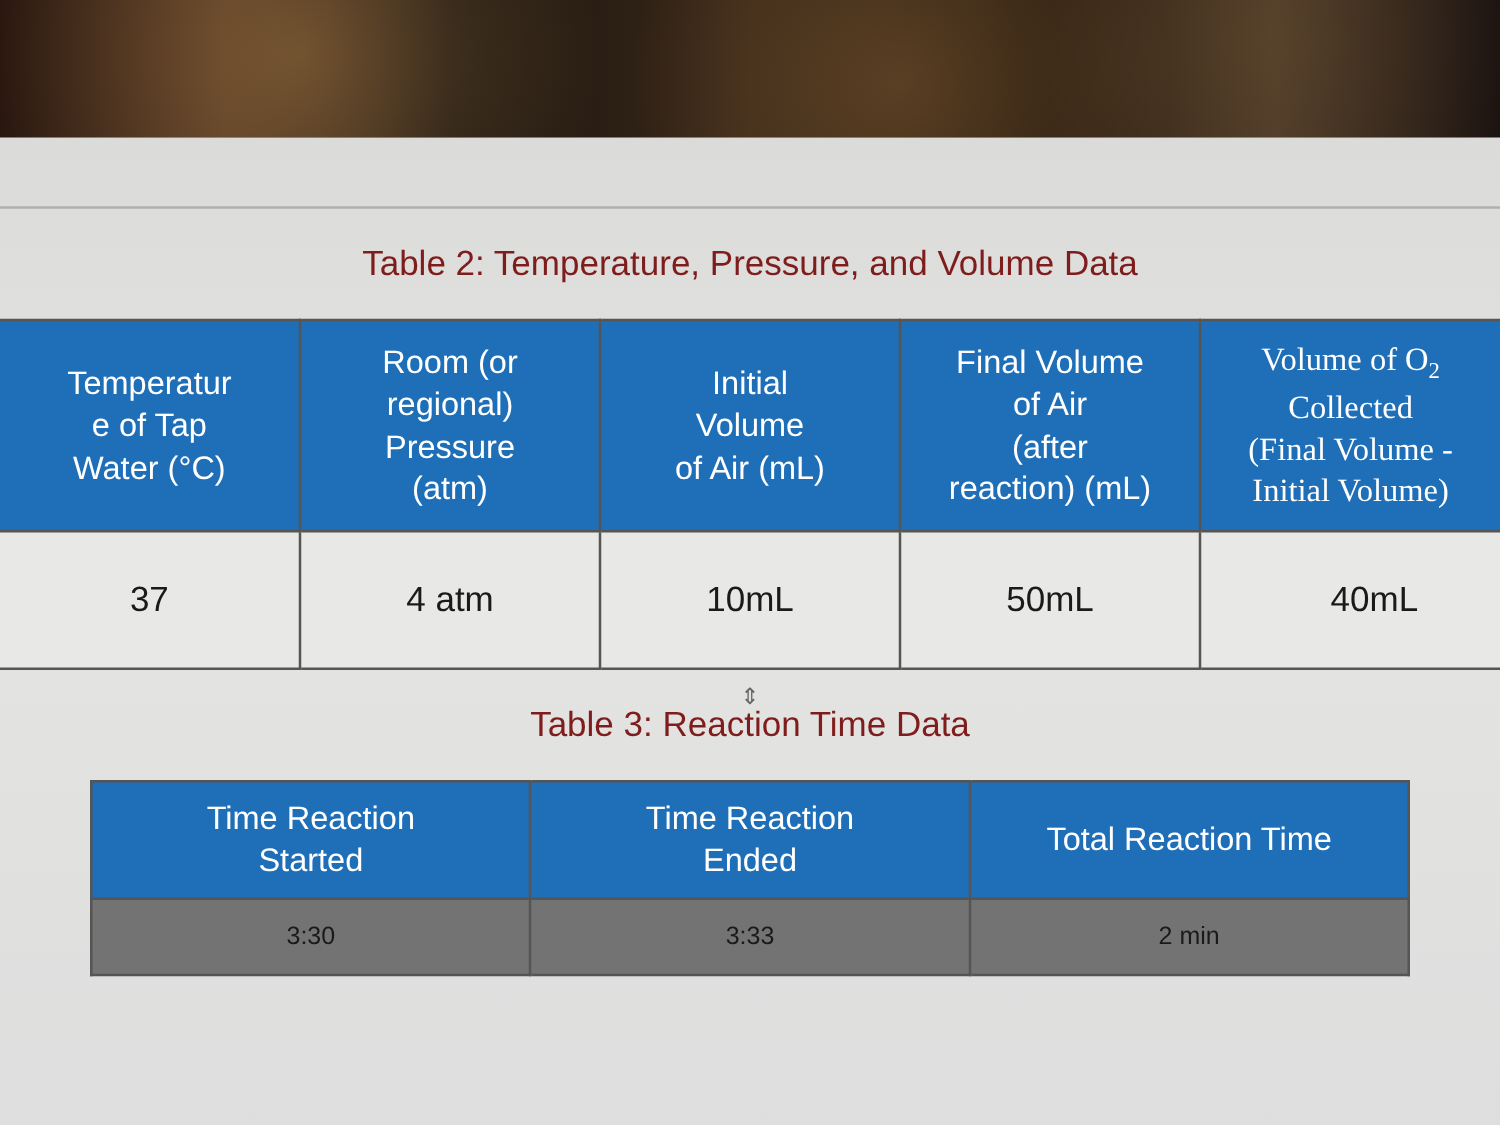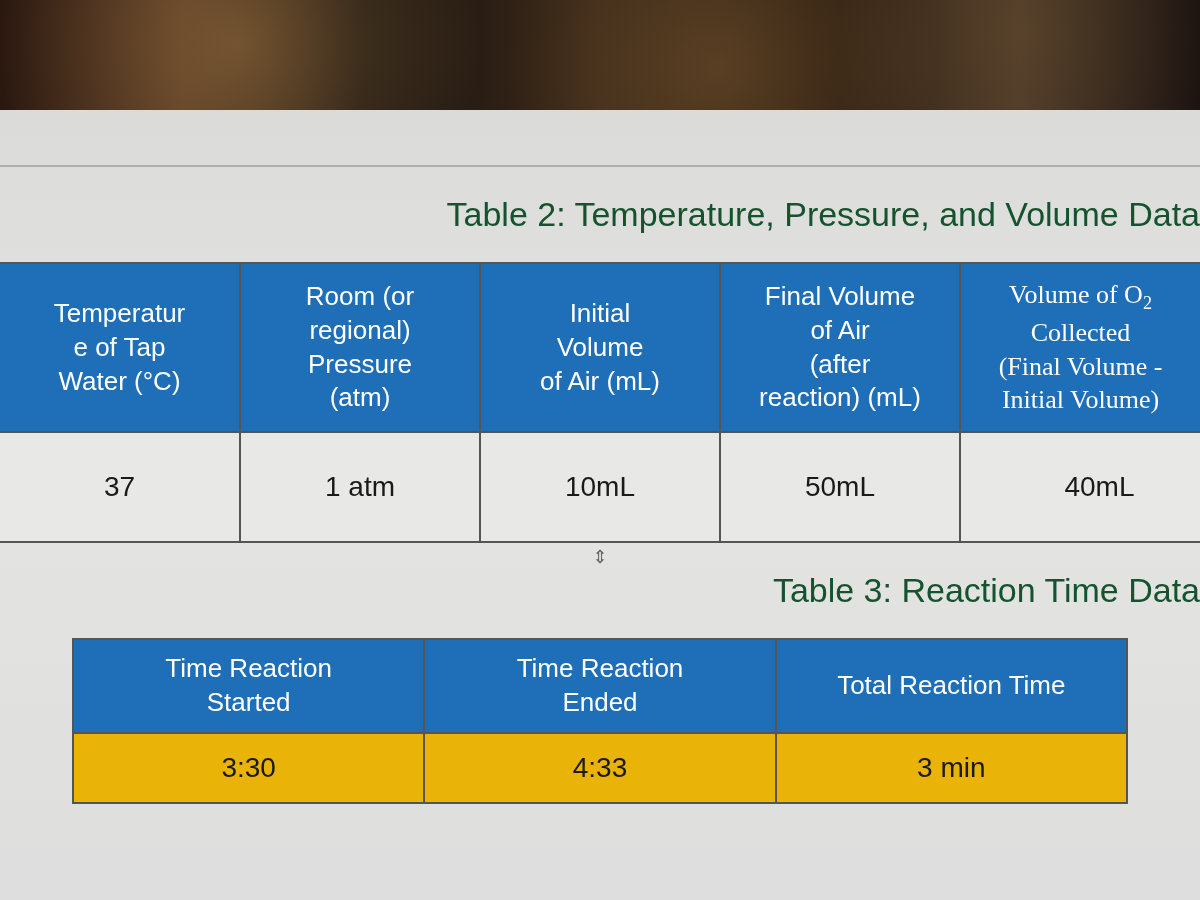--- a/index.html
+++ b/index.html
@@ -26,23 +26,23 @@
                   radial-gradient(circle at 60% 60%, rgba(180,130,70,0.3) 0%, transparent 30%),
                   radial-gradient(circle at 85% 30%, rgba(120,90,50,0.3) 0%, transparent 20%);
     }
     .divider {
       width: 100%;
       height: 2px;
       background: #b0b0ae;
       margin-top: 55px;
     }
     .table-caption {
-      text-align: right;
-      font-size: 34px;
-      color: #14532d;
+      text-align: center;
+      font-size: 28px;
+      color: #7f1d1d;
       margin-top: 28px;
       margin-bottom: 28px;
       font-weight: 400;
     }
     .table2 {
       width: 100%;
       border-collapse: collapse;
       table-layout: fixed;
     }
     .table2 th {
@@ -83,23 +83,23 @@
       color: #fff;
       font-weight: 400;
       font-size: 26px;
       padding: 12px 10px;
       border: 2px solid #555;
       text-align: center;
       vertical-align: middle;
       line-height: 1.3;
     }
     .table3 td {
-      background: #eab308;
+      background: #737373;
       color: #1a1a1a;
-      font-size: 28px;
+      font-size: 20px;
       padding: 18px 10px;
       border: 2px solid #555;
       text-align: center;
       vertical-align: middle;
     }
     .handle {
       width: 46px;
       height: 18px;
       position: absolute;
       left: 50%;
@@ -127,21 +127,21 @@
       <th>Temperatur<br>e of Tap<br>Water (°C)</th>
       <th>Room (or<br>regional)<br>Pressure<br>(atm)</th>
       <th>Initial<br>Volume<br>of Air (mL)</th>
       <th>Final Volume<br>of Air<br>(after<br>reaction) (mL)</th>
       <th><span>Volume of O</span><span class="sub">2</span><br>Collected<br>(Final Volume -<br>Initial Volume)</th>
     </tr>
   </thead>
   <tbody>
     <tr>
       <td>37</td>
-      <td>1 atm</td>
+      <td>4 atm</td>
       <td>10mL</td>
       <td>50mL</td>
       <td>40mL</td>
     </tr>
   </tbody>
 </table>
 
 <div class="handle">⇕</div>
 
 <div class="table-caption" style="">Table 3: Reaction Time Data</div>
@@ -151,18 +151,18 @@
     <thead>
       <tr>
         <th>Time Reaction<br>Started</th>
         <th>Time Reaction<br>Ended</th>
         <th>Total Reaction Time</th>
       </tr>
     </thead>
     <tbody>
       <tr>
         <td>3:30</td>
-        <td>4:33</td>
-        <td>3 min</td>
+        <td>3:33</td>
+        <td>2 min</td>
       </tr>
     </tbody>
   </table>
 </div>
 
 </body></html>

